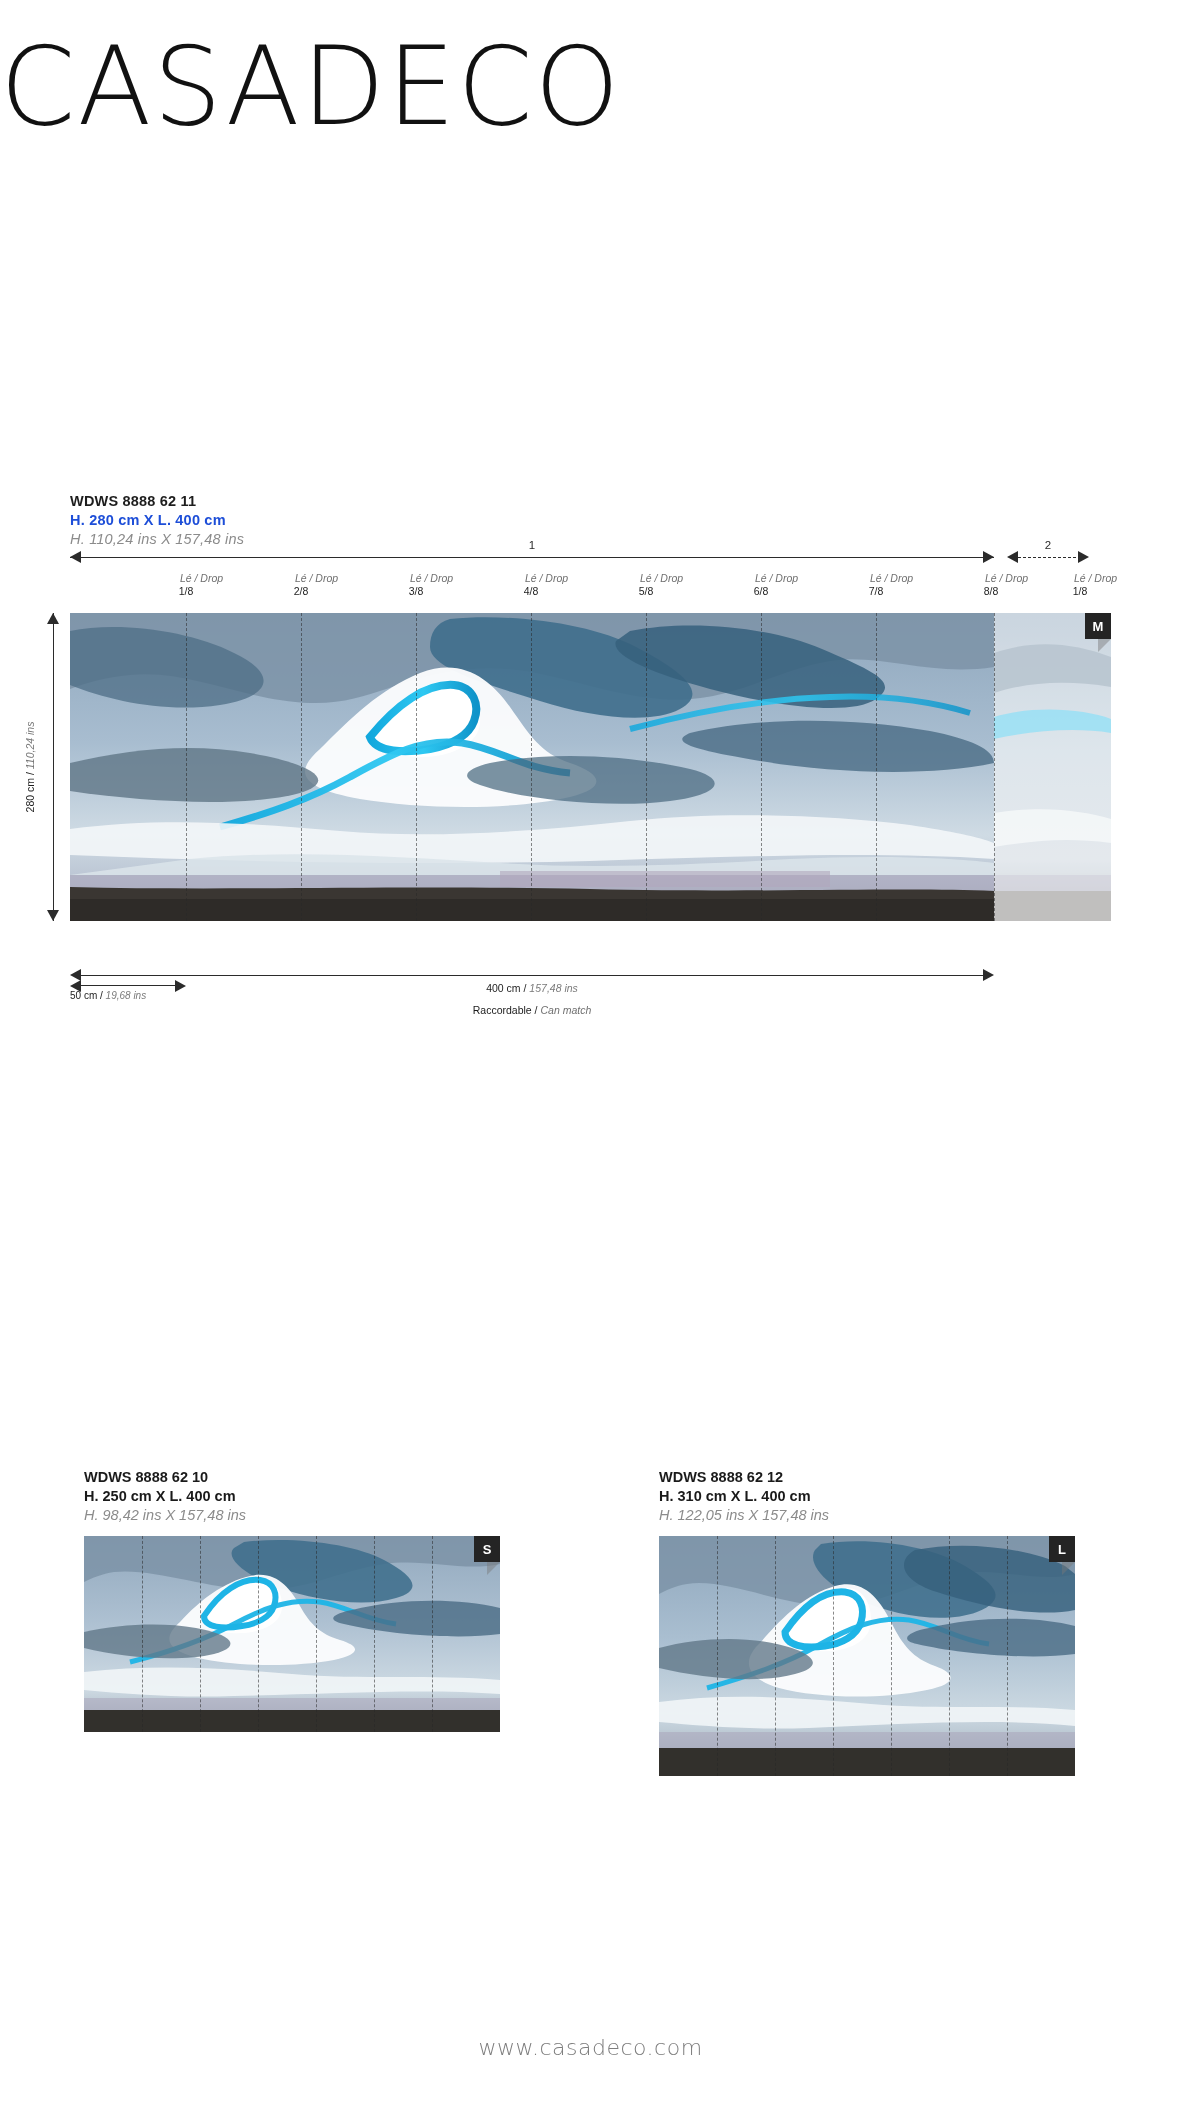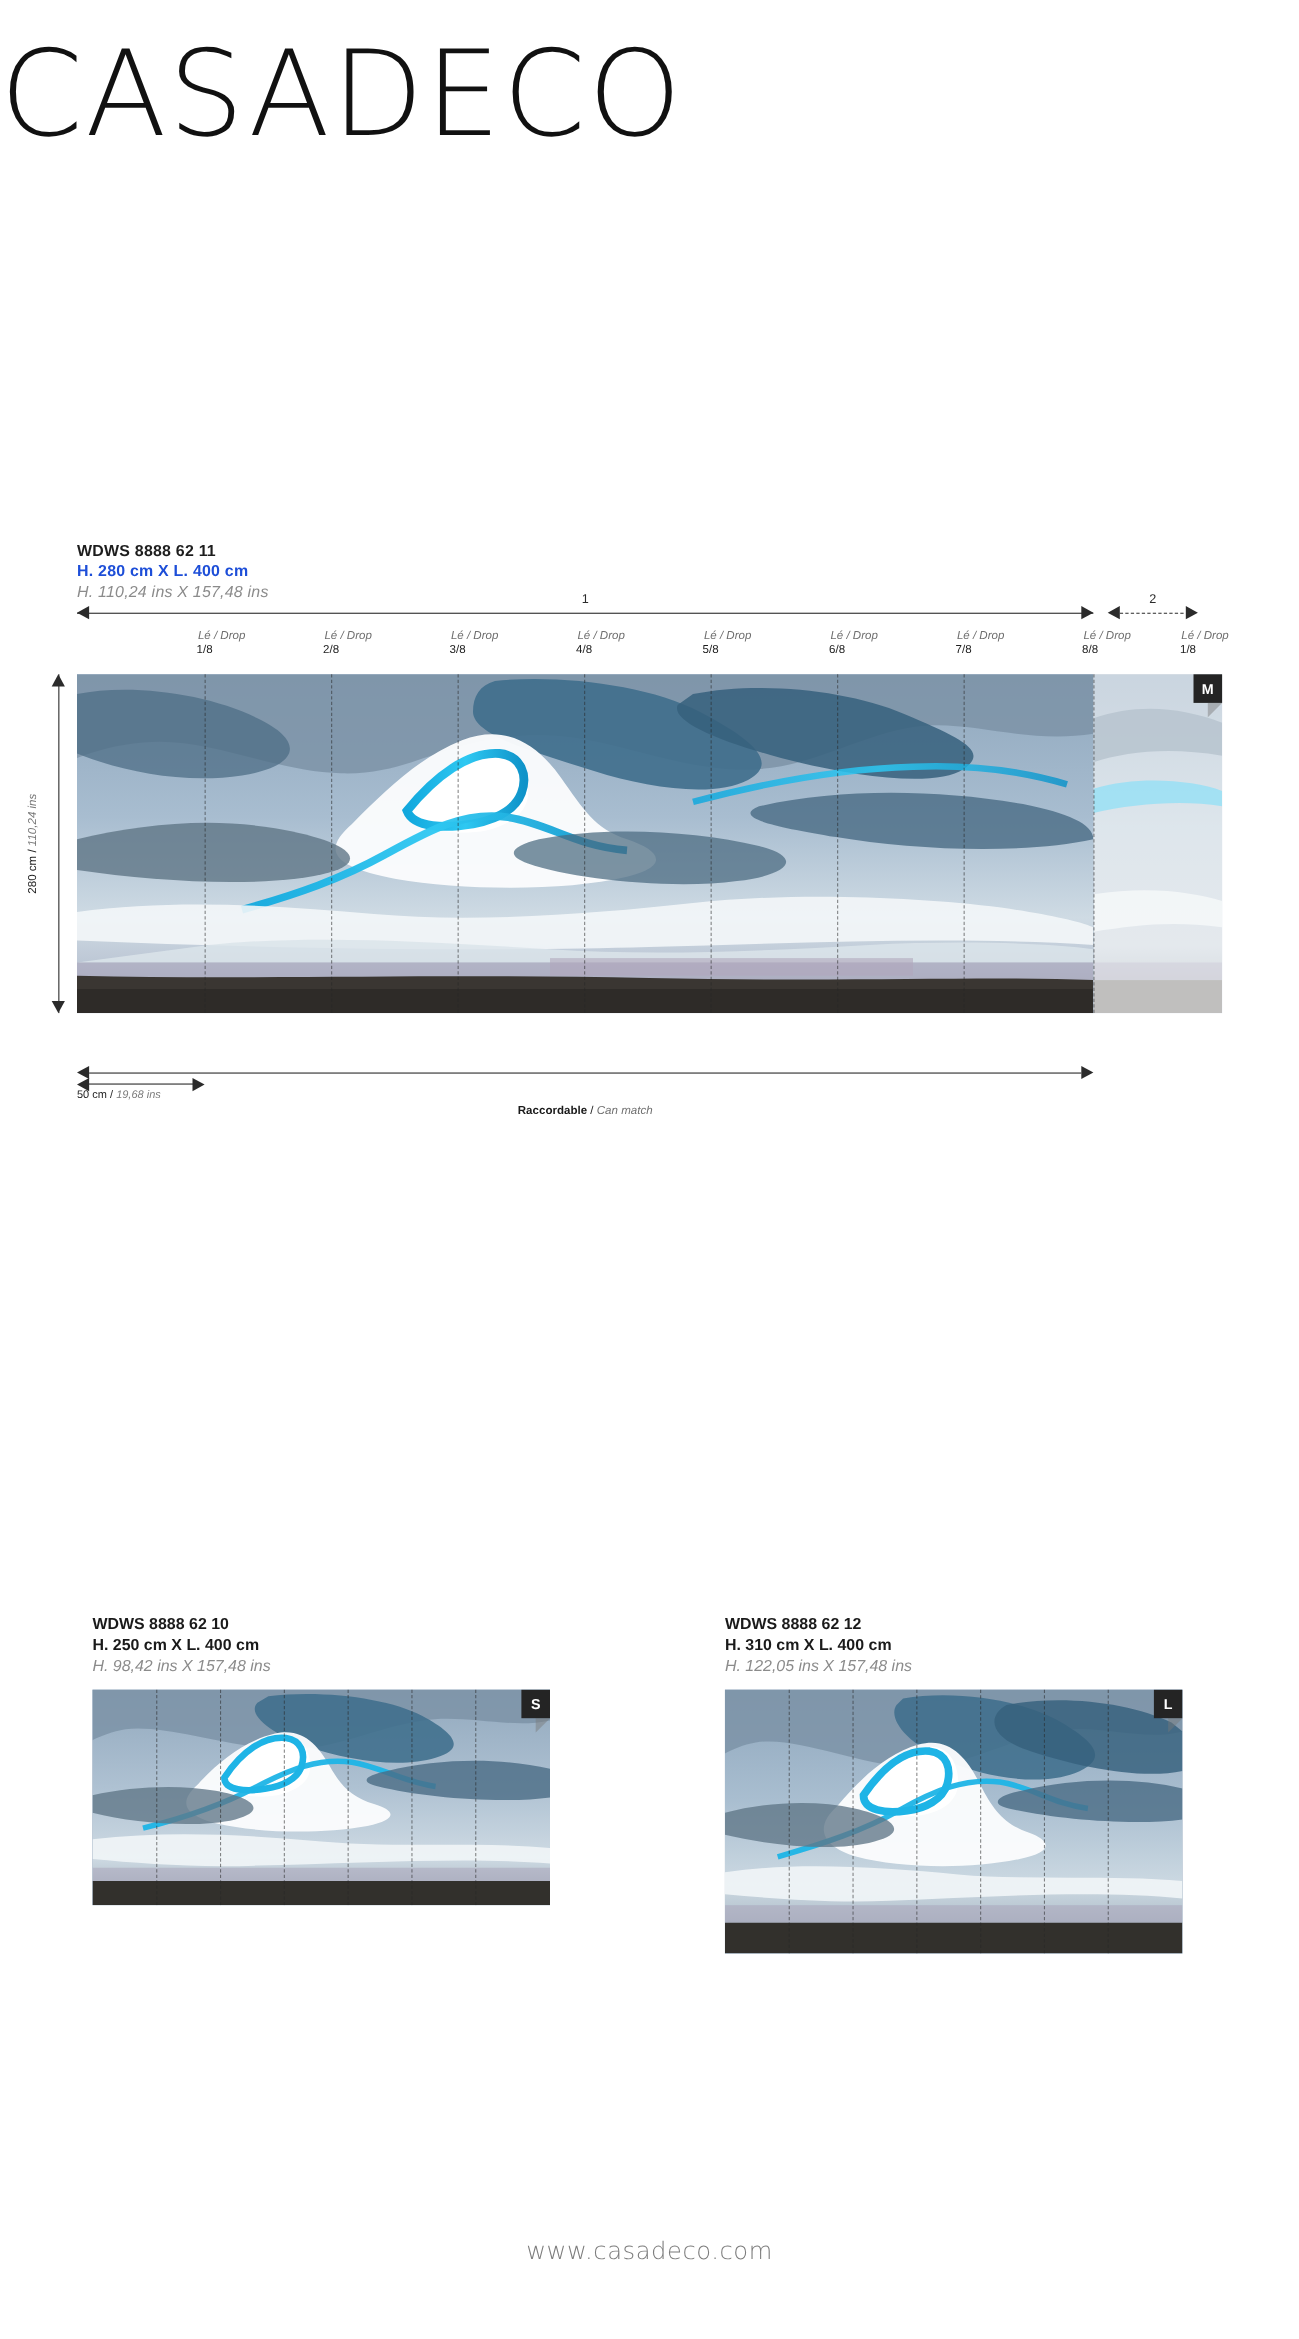--- a/index.html
+++ b/index.html
@@ -220,21 +220,21 @@
     font-size: 10.5px; color:#1d1d1d;
   }
   .m400 .lbl i { font-style: italic; color:#7a7a7a; }
   .match {
     position: absolute;
     left: 70px; top: 1004px;
     width: 924px;
     text-align: center;
     font-size: 10.5px;
   }
-  .match b { font-weight: 700; }
+  .match b { font-weight: 400; }
   .match i { font-style: italic; color:#6f6f6f; }
 
   
   .variant { position: absolute; }
   .variant .vref {
     font-size: 14.5px;
     line-height: 19px;
   }
   .variant .vref .l1,.variant .vref .l2 { font-weight: 700; }
   .variant .vref .l3 { font-style: italic; color:#8b8b8b; }
@@ -421,20 +421,25 @@
       <span>50 cm</span>
       <span>/</span>
       <i>19,68 ins</i>
     </div>
   </div>
 
   <div class="m400">
     <div class="ln"></div>
     <div class="arrow-l" style="top:9px; left:0"></div>
     <div class="arrow-r" style="top:9px; left:913px"></div>
+    <div class="lbl">
+      <span>400 cm</span>
+      <span>/</span>
+      <i>157,48 ins</i>
+    </div>
   </div>
 
   <div class="match">
     <b>Raccordable</b><span> / </span><i>Can match</i>
   </div>
 </div>
 
 <div class="variant" style="left:84px; top:1468px; width:420px;">
   <div class="vref">
     <div class="l1">WDWS 8888 62 10</div>

